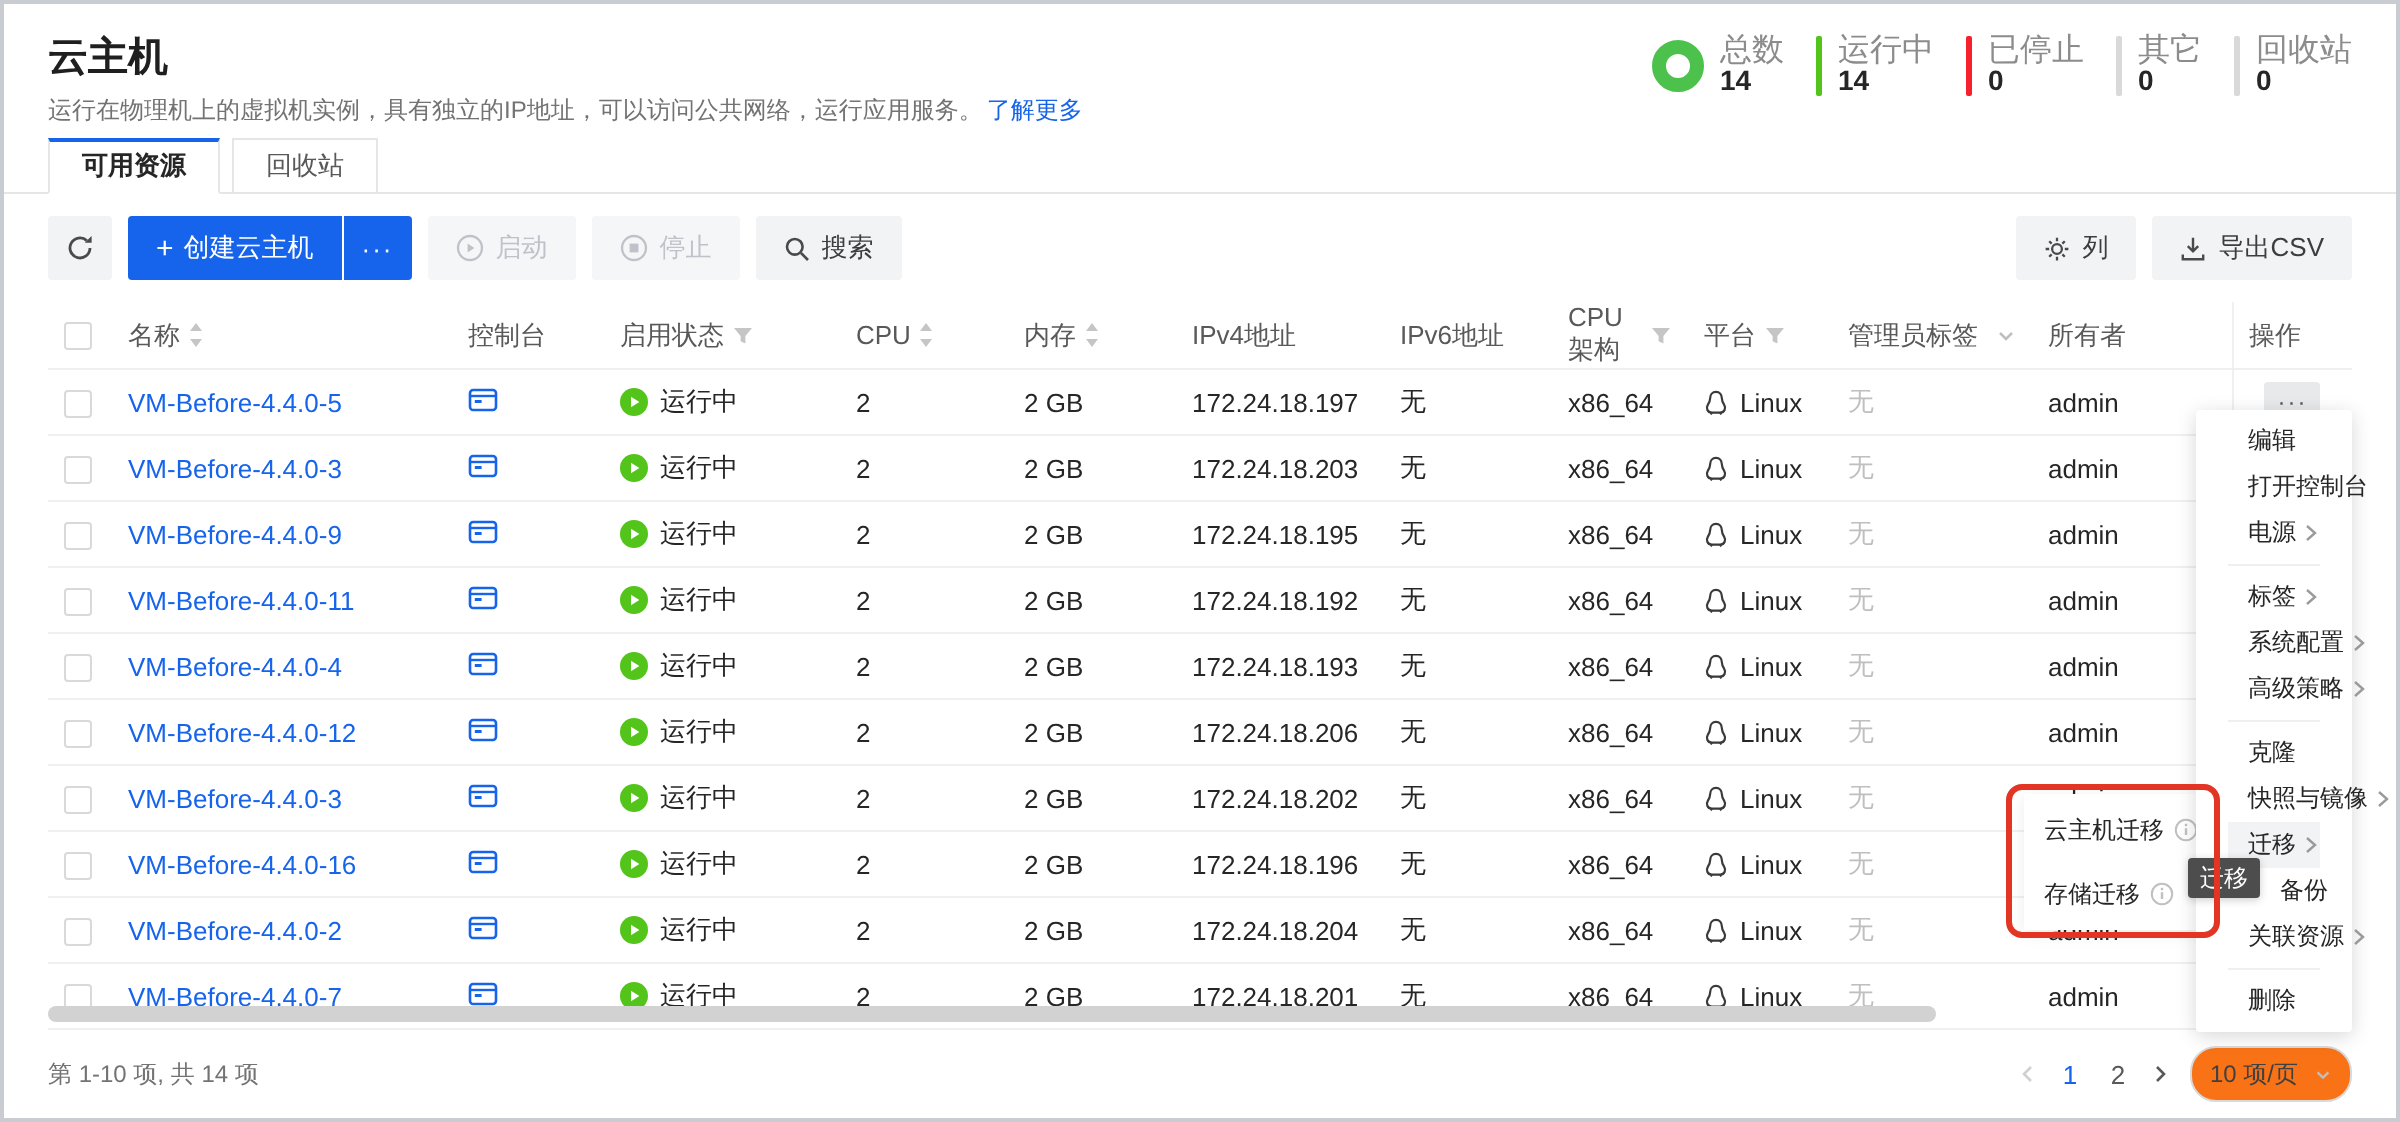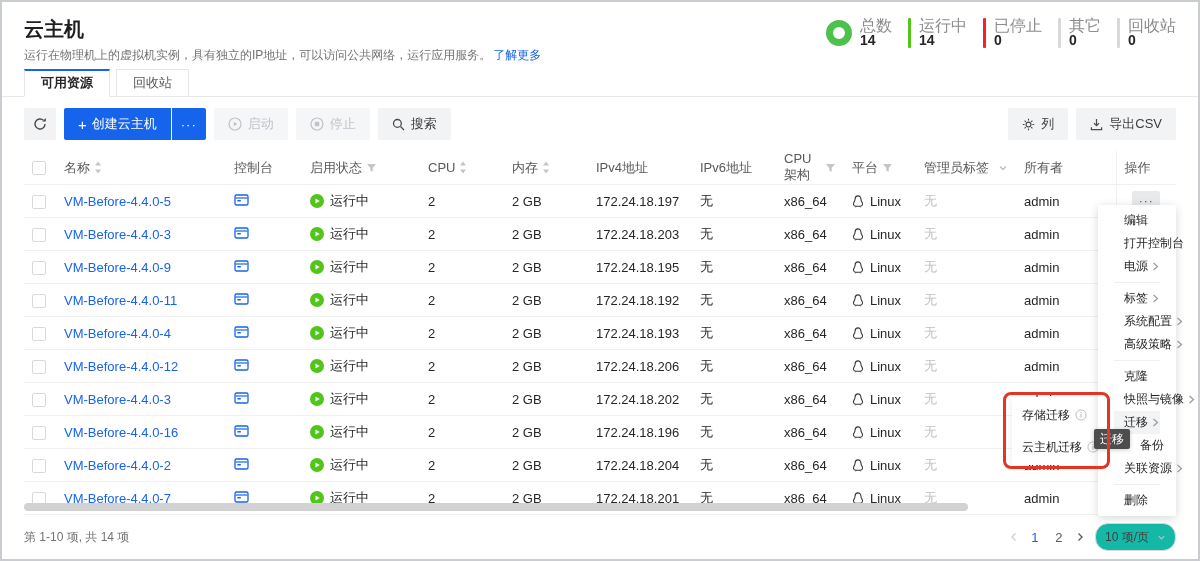--- a/index.html
+++ b/index.html
@@ -59,21 +59,21 @@
       background:#e7e9eb;border-radius:2px;border:none;color:#595959;font-size:12px;letter-spacing:1px;cursor:pointer;}
   
   .footer{display:flex;align-items:center;padding:0 22px;height:44px;}
   .range-text{font-size:12px;color:#737373;}
   .pagination{margin-left:auto;display:flex;align-items:center;gap:10px;font-size:13px;color:#595959;}
   .page-num{cursor:pointer;min-width:14px;text-align:center;}
   .page-num.current{color:#1664ec;}
   .page-arrow{display:inline-flex;align-items:center;cursor:pointer;}
   .page-arrow.disabled{cursor:default;}
   .page-size{display:inline-flex;align-items:center;gap:8px;border:1px solid #d9d9d9;border-radius:13px;
-      height:28px;padding:0 9px;font-size:12px;color:#404040;background:#14b8a6;cursor:pointer;}
+      height:28px;padding:0 9px;font-size:12px;color:#404040;background:#f97316;cursor:pointer;}
   
   .hscroll-thumb{position:absolute;left:22px;top:501px;width:944px;height:8px;border-radius:4px;background:#d2d2d2;z-index:5;}
   .action-menu{position:absolute;left:1096px;top:203px;width:78px;background:#fff;border-radius:2px;
       box-shadow:0 2px 10px rgba(0,0,0,0.16);padding:4px 16px;z-index:30;font-size:12px;}
   .menu-item{display:flex;align-items:center;justify-content:space-between;line-height:23px;height:23px;
       padding:0 10px;color:#262626;cursor:pointer;white-space:nowrap;}
   .menu-item.hover{background:#f2f3f5;}
   .menu-item.indent{padding-left:38px;justify-content:center;}
   .menu-item .arrow{color:#9a9a9a;display:inline-flex;margin-left:4px;}
   .menu-divider{height:1px;background:#efefef;margin:4px 0;}
@@ -806,38 +806,38 @@
         </span>
       </div>
       <div class="menu-divider"></div>
       <div class="menu-item">
         <span>删除</span>
       </div>
     </div>
 
   <div class="submenu" id="submenu">
       <div class="submenu-item">
+        <span>云主机迁移</span>
+        <span>
+          <svg width="12" height="12" viewBox="0 0 12 12">
+            <circle cx="6" cy="6" r="5.1" fill="none" stroke="#c0c0c0" stroke-width="1"></circle>
+            <rect x="5.4" y="5.1" width="1.2" height="3.4" fill="#c0c0c0"></rect>
+            <rect x="5.4" y="2.9" width="1.2" height="1.2" fill="#c0c0c0"></rect>
+          </svg>
+        </span>
+      </div>
+      <div class="submenu-item">
         <span>存储迁移</span>
         <span>
           <svg width="12" height="12" viewBox="0 0 12 12">
             <circle cx="6" cy="6" r="5.1" fill="none" stroke="#c0c0c0" stroke-width="1"></circle>
             <rect x="5.4" y="5.1" width="1.2" height="3.4" fill="#c0c0c0"></rect>
             <rect x="5.4" y="2.9" width="1.2" height="1.2" fill="#c0c0c0"></rect>
           </svg>
         </span>
       </div>
-      <div class="submenu-item">
-        <span>云主机迁移</span>
-        <span>
-          <svg width="12" height="12" viewBox="0 0 12 12">
-            <circle cx="6" cy="6" r="5.1" fill="none" stroke="#c0c0c0" stroke-width="1"></circle>
-            <rect x="5.4" y="5.1" width="1.2" height="3.4" fill="#c0c0c0"></rect>
-            <rect x="5.4" y="2.9" width="1.2" height="1.2" fill="#c0c0c0"></rect>
-          </svg>
-        </span>
-      </div>
     </div>
 
   <div class="tooltip">迁移</div>
 
   <div class="annotation-box"></div>
 
 </div>
 
 </body></html>

